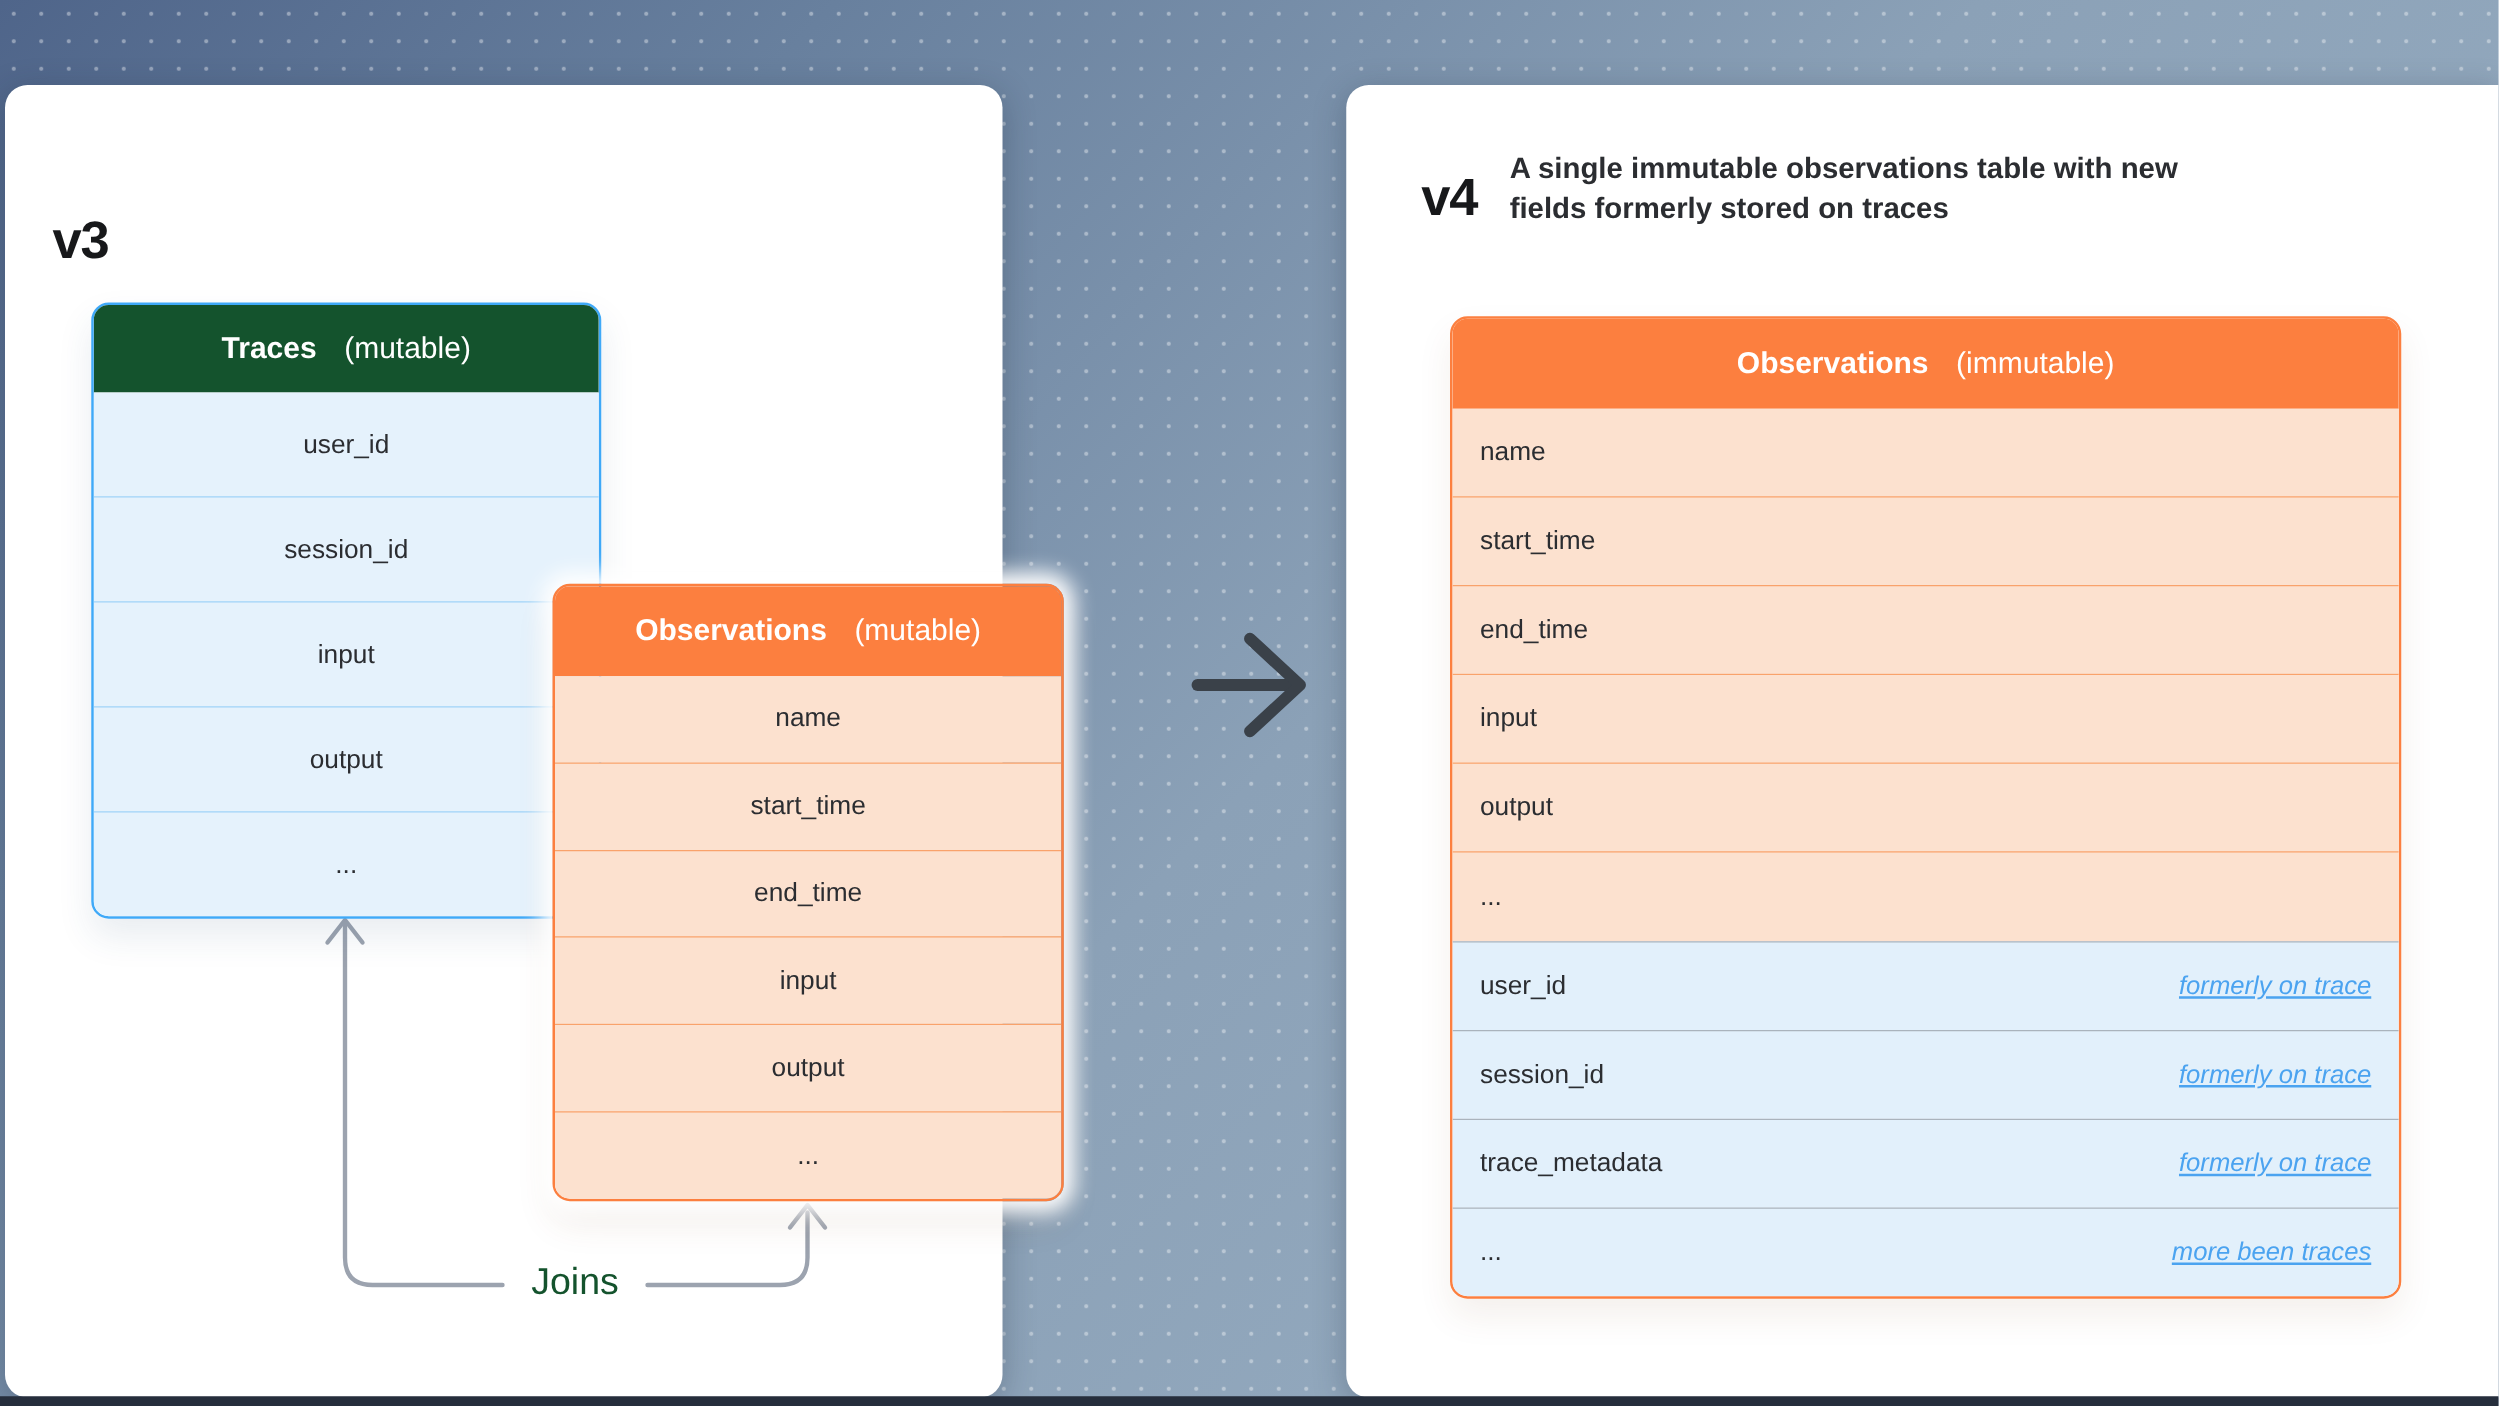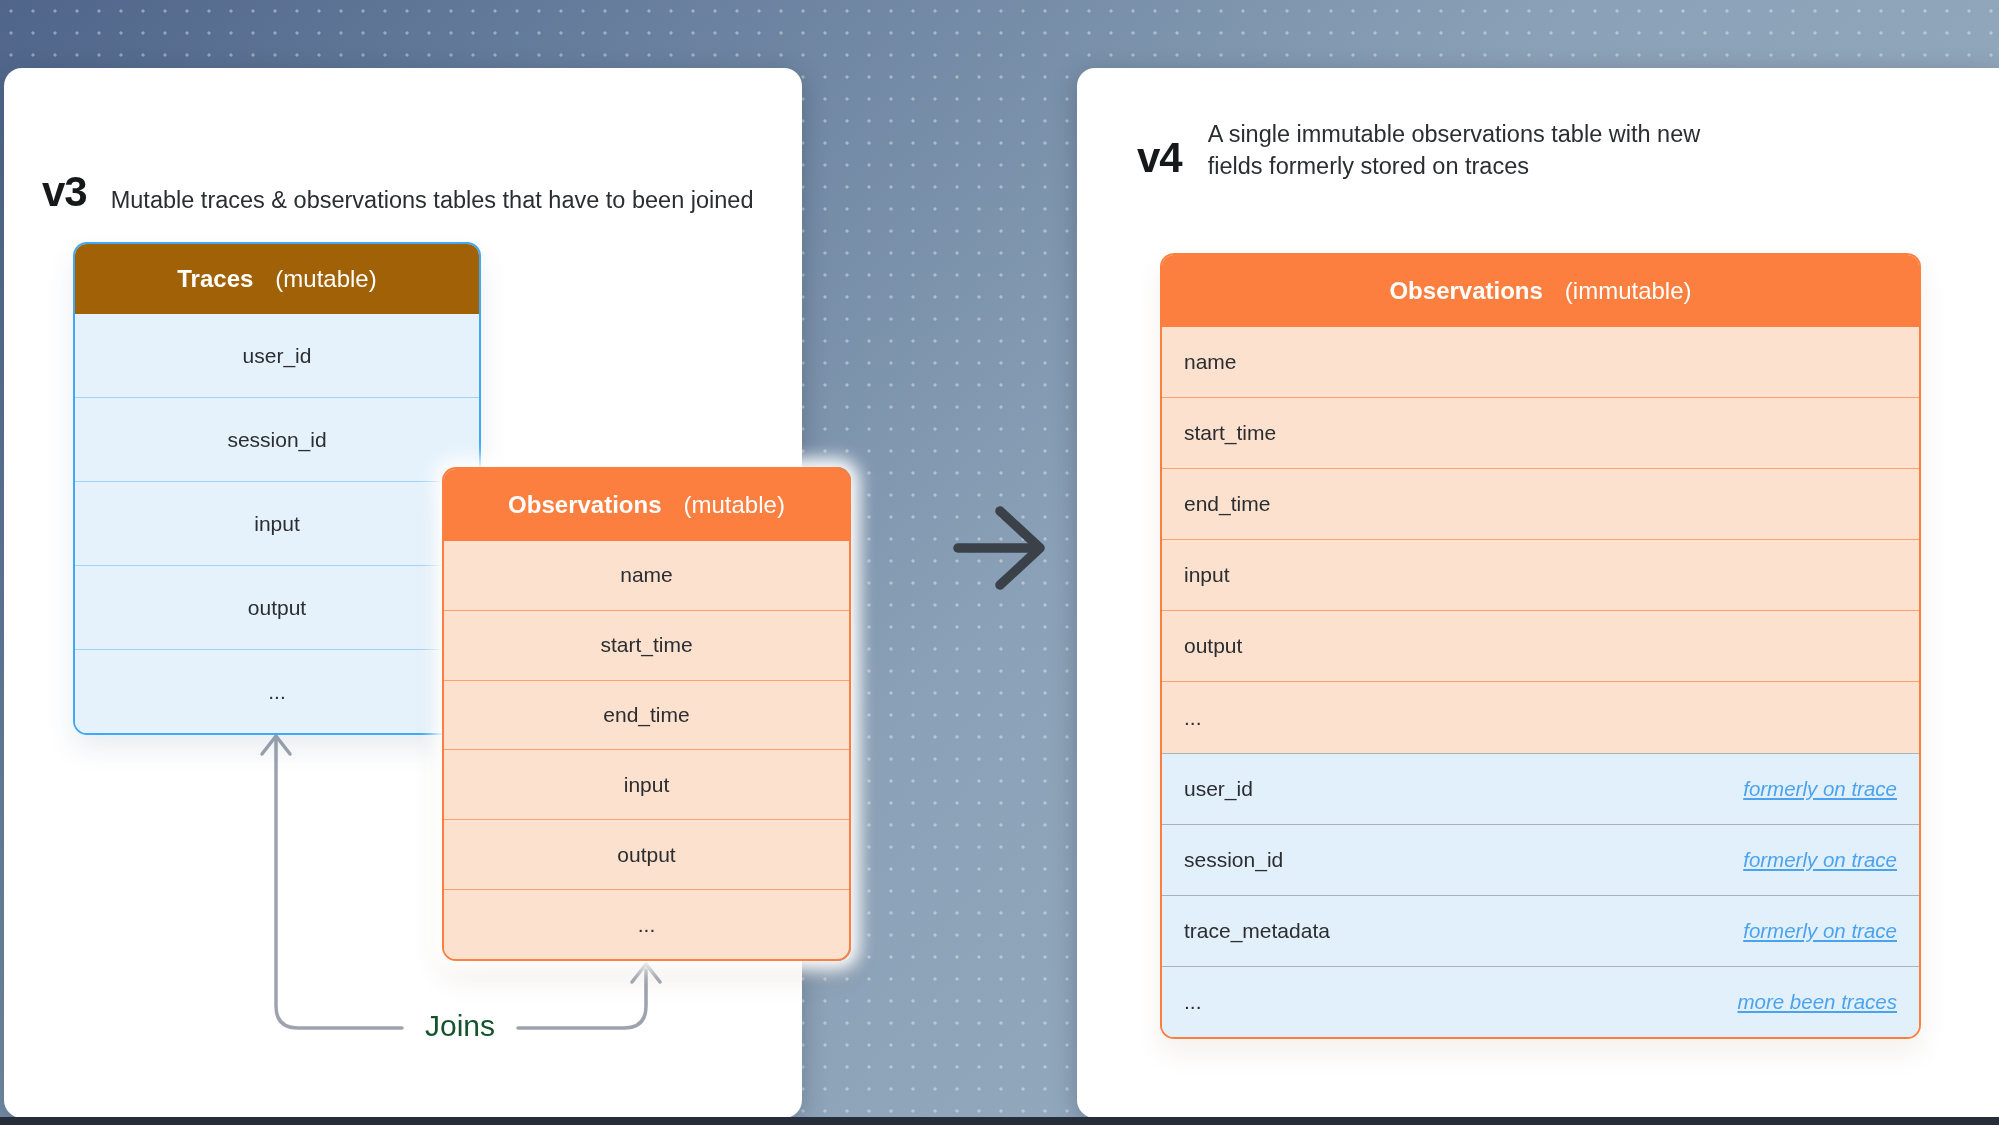--- a/index.html
+++ b/index.html
@@ -19,21 +19,21 @@
   .ver{font-size:42px;font-weight:bold;color:#17181a;letter-spacing:-1px;}
   .desc{font-size:23.5px;color:#2b2d31;line-height:32px;}
   .table{position:absolute;display:flex;flex-direction:column;border-radius:14px;overflow:hidden;}
   .table .hdr{display:flex;align-items:center;justify-content:center;color:#fff;font-size:24px;}
   .table .hdr .bold{font-weight:bold;}
   .table .hdr .norm{font-weight:normal;margin-left:22px;}
   .row{flex:1;display:flex;align-items:center;font-size:21px;color:#2b2d31;}
   .row.centered{justify-content:center;}
   .t-traces{left:69px;top:174px;width:404px;height:489px;border:2px solid #3fa9f8;z-index:1;
             box-shadow:0 14px 28px rgba(40,80,120,0.10);}
-  .t-traces .hdr{background:#a16207;height:70px;flex:none;}
+  .t-traces .hdr{background:#14532d;height:70px;flex:none;}
   .t-traces .row{background:#e5f2fc;}
   .t-traces .row + .row{border-top:1.5px solid #9fd2f8;}
   .t-obs3{left:438px;top:399px;width:405px;height:490px;border:2px solid #fc7f3f;z-index:2;
           box-shadow:0 0 16px 9px rgba(255,255,255,0.97),0 16px 30px rgba(120,70,30,0.10);}
   .t-obs3 .hdr{background:#fc7f3f;height:72px;flex:none;}
   .t-obs3 .row{background:#fce1cf;}
   .t-obs3 .row + .row{border-top:1.5px solid #f9a26b;}
   .t-obs4{left:83px;top:185px;width:757px;height:782px;border:2px solid #fc7f3f;
           box-shadow:0 14px 28px rgba(120,70,30,0.08);}
   .t-obs4 .hdr{background:#fc7f3f;height:72px;flex:none;}
@@ -50,21 +50,20 @@
 </style>
 </head>
 <body>
 
 <div class="stage">
 
   <div class="panel panel-left">
 
     <div class="title-row" style="left:38px;top:100px;">
       <div class="ver">v3</div>
-      <div class="desc" style="margin-left:24px;">Mutable traces &amp; observations tables that have to been joined</div>
     </div>
 
     <svg class="joins-svg" viewBox="0 0 918 1050">
       <g fill="none" stroke="#9ca3af" stroke-width="3.5" stroke-linecap="round" stroke-linejoin="round">
         <polyline points="258,686 272,668 286,686"></polyline>
         <path d="M272,670 V938 Q272,960 294,960 H398"></path>
         <path d="M514,960 H620 Q642,960 642,938 V902"></path>
         <polyline points="628,914 642,896 656,914"></polyline>
       </g>
     </svg>
@@ -100,21 +99,21 @@
     <g fill="none" stroke="#3a4149" stroke-width="9.5" stroke-linecap="round" stroke-linejoin="round">
       <line x1="10" y1="56" x2="86" y2="56"></line>
       <polyline points="52,19 92,56 52,93"></polyline>
     </g>
   </svg>
 
   <div class="panel panel-right">
 
     <div class="title-row" style="left:60px;top:50px;">
       <div class="ver">v4</div>
-      <div class="desc" style="margin-left:26px;width:545px;">A single immutable observations table with new fields formerly stored on traces</div>
+      <div class="desc" style="margin-left:26px;width:545px;font-weight:bold;">A single immutable observations table with new fields formerly stored on traces</div>
     </div>
 
     <div class="table t-obs4">
       <div class="hdr">
         <span class="bold">Observations</span>
         <span class="norm">(immutable)</span>
       </div>
       <div class="row orange">name</div>
       <div class="row orange">start_time</div>
       <div class="row orange">end_time</div>

